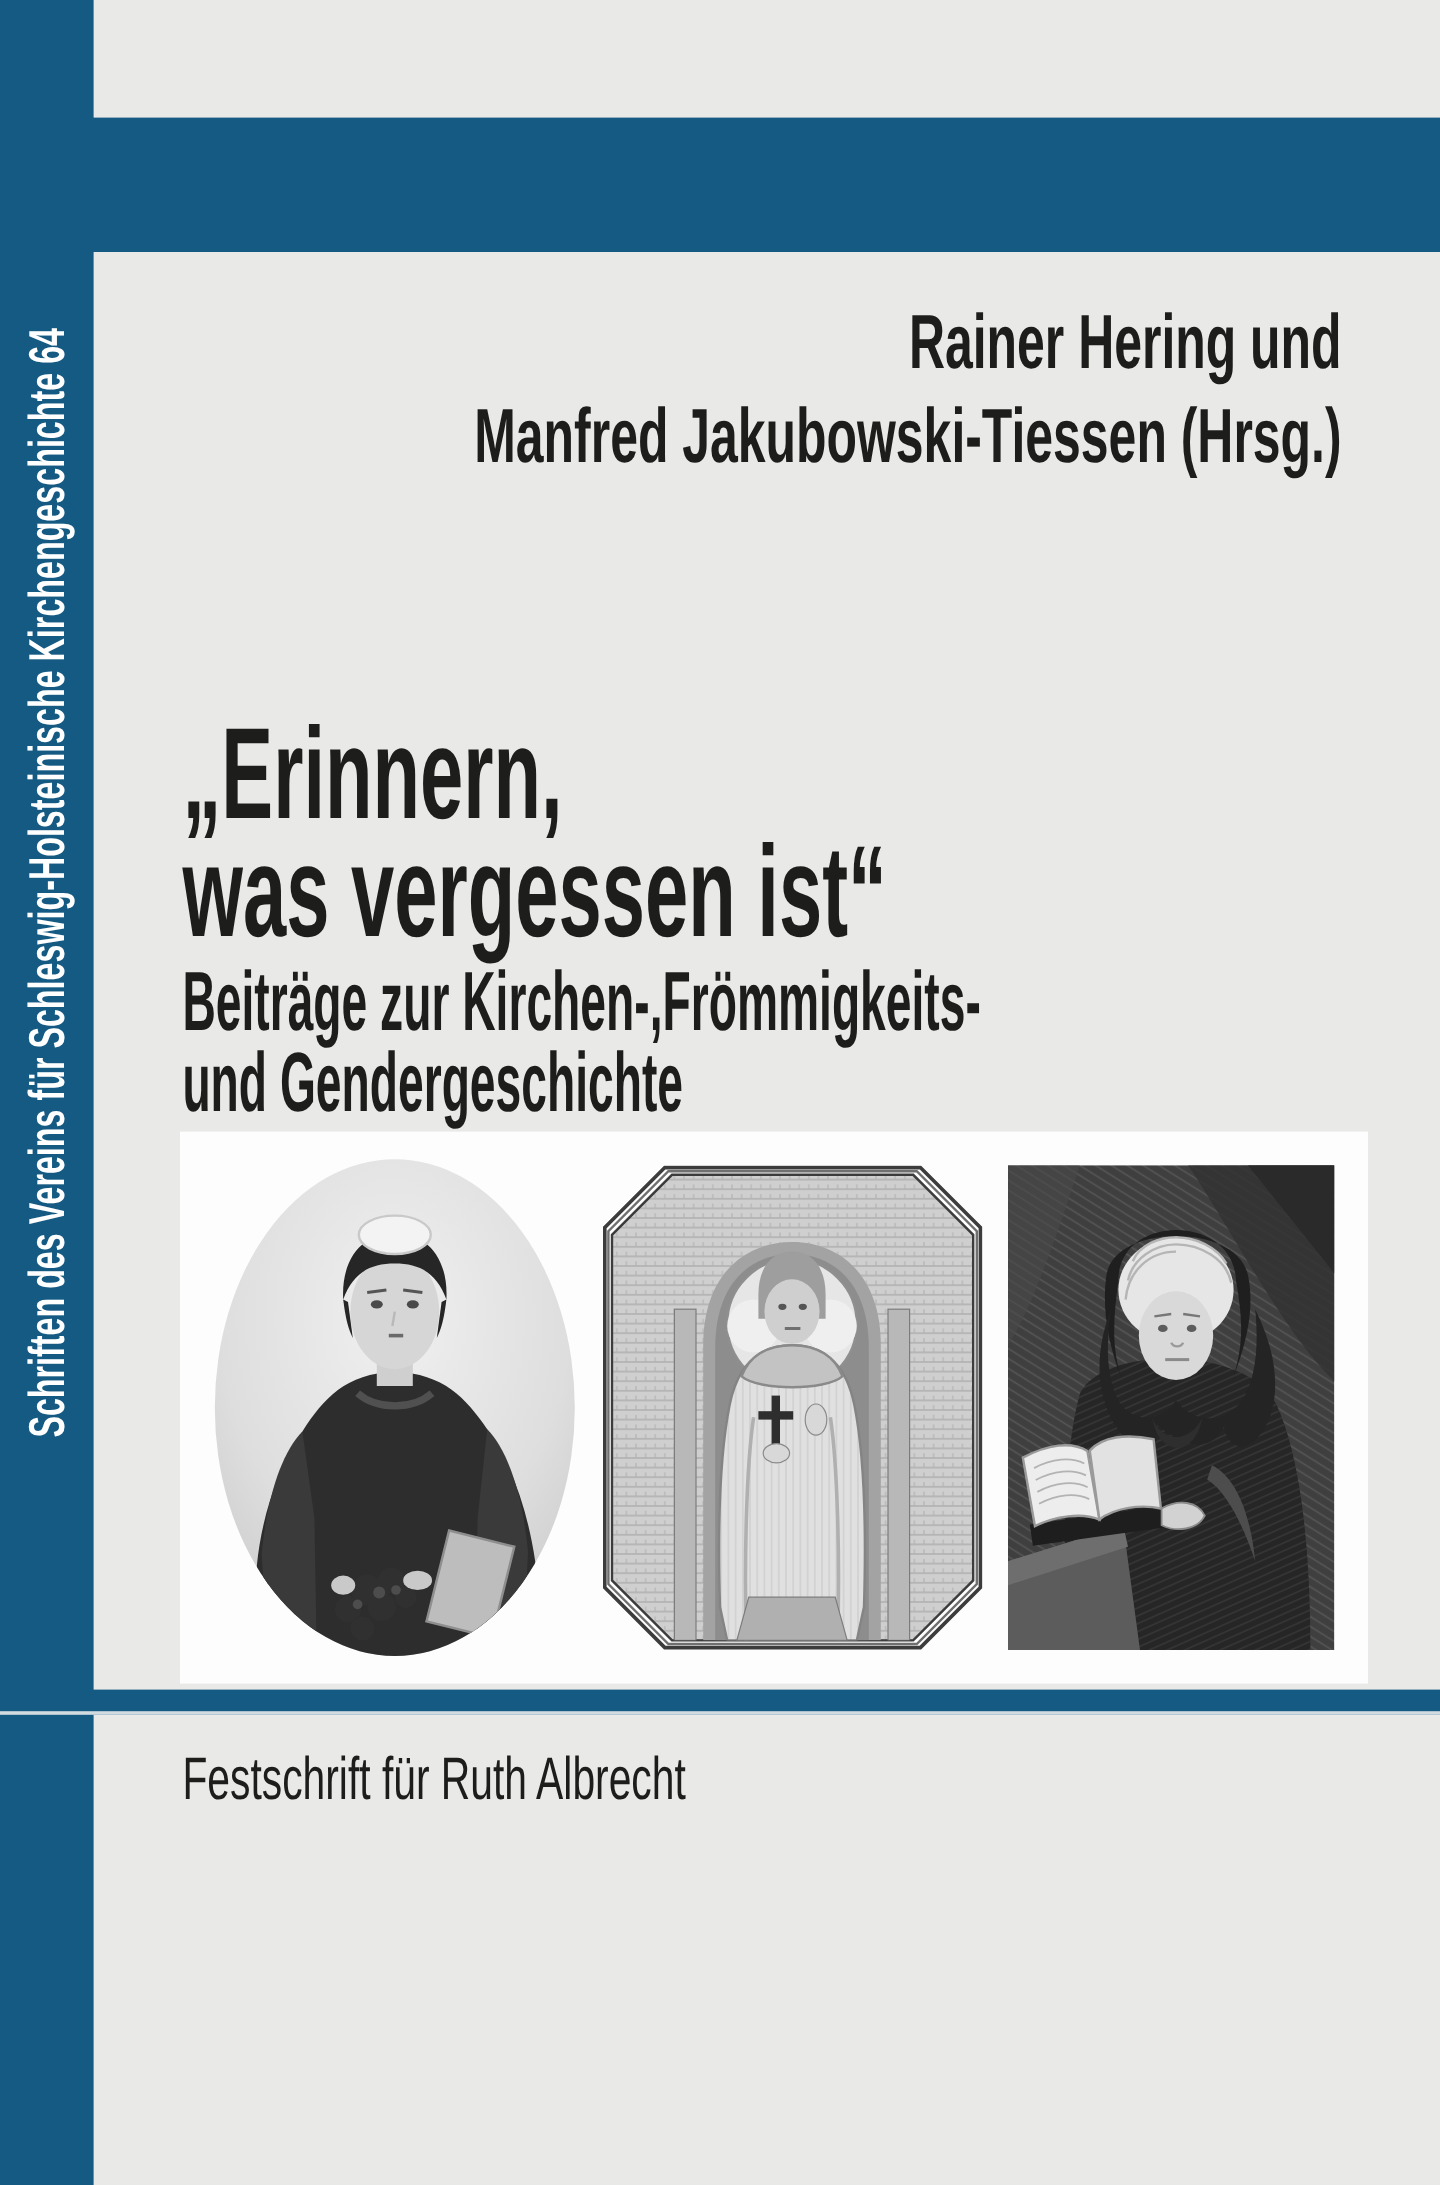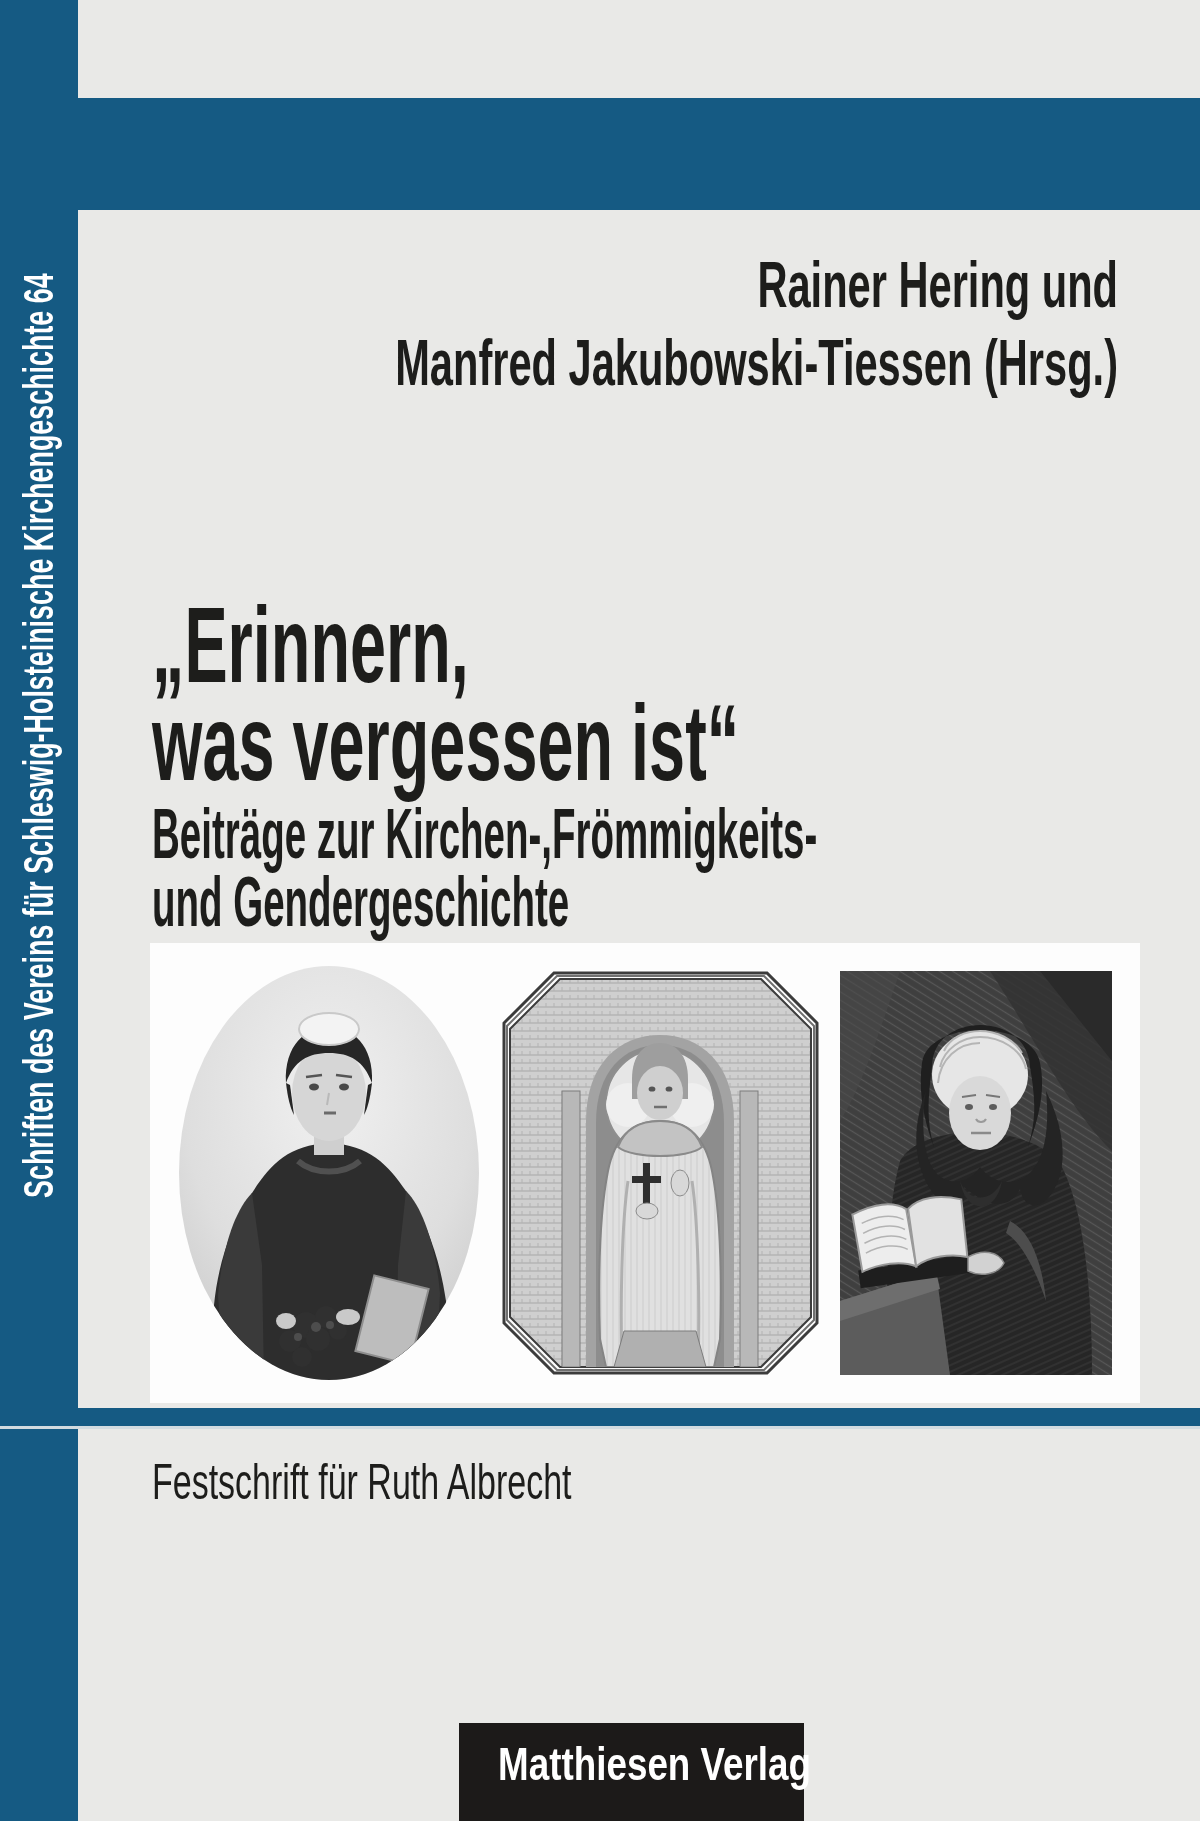--- a/index.html
+++ b/index.html
@@ -255,17 +255,14 @@
 
       <path d="M170,250 C190,260 202,290 206,330 C196,300 182,272 166,262 Z" fill="#4d4d4d"></path>
     </svg>
 
   </div>
 
   <div class="lower-bar"></div>
 
   <div class="dedication">Festschrift für Ruth Albrecht</div>
 
-  <div class="publisher-box">
-    <span class="label">Matthiesen Verlag</span>
-  </div>
 
 </div>
 
 </body></html>

